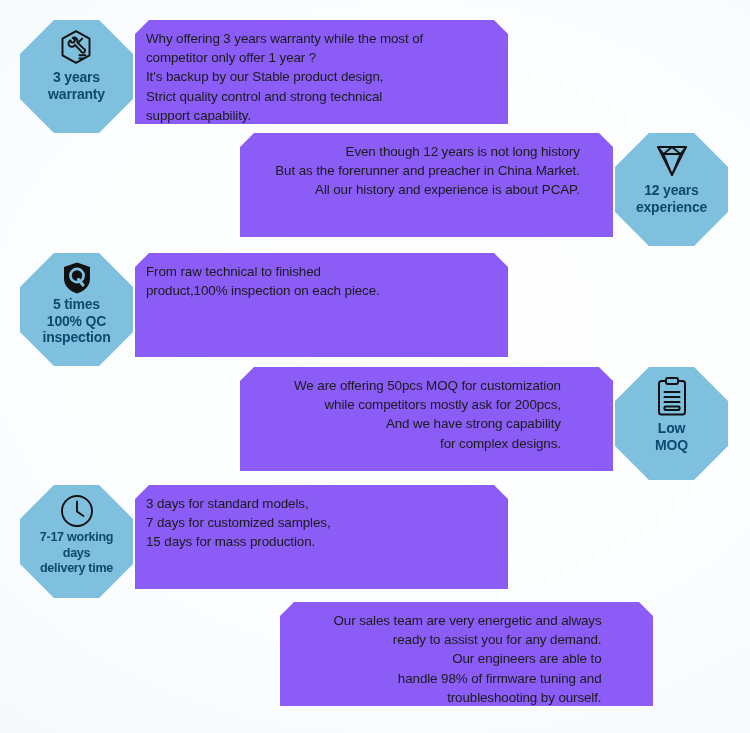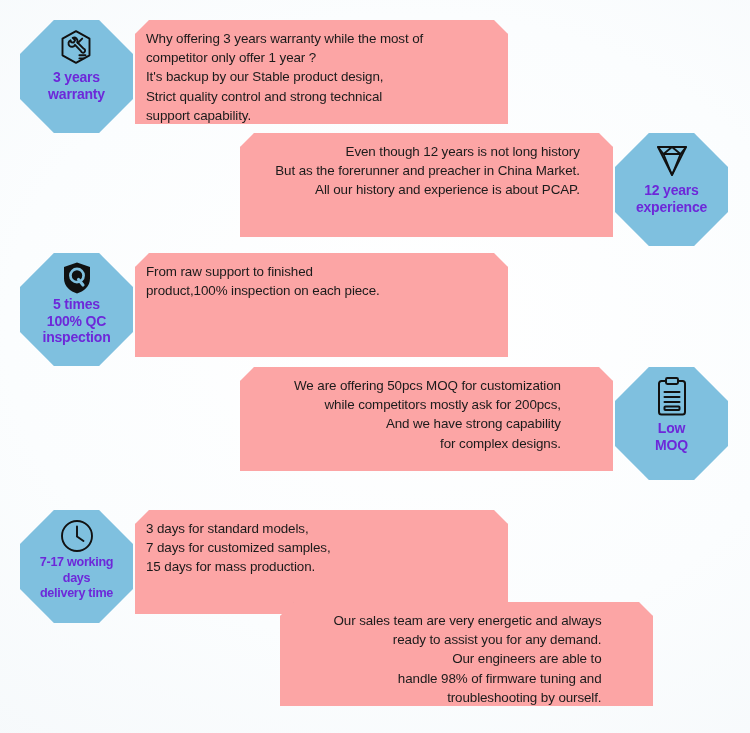--- a/index.html
+++ b/index.html
@@ -13,21 +13,21 @@
   }
   .stage{position:relative;width:750px;height:733px;}
 
   .row{position:absolute;height:118px;}
 
   
   .card{
     position:absolute;
     top:0;
     height:104px;
-    background:#fca5a5;
+    background:#8b5cf6;
     box-shadow:0 3px 7px rgba(80,105,125,0.17), 0 1px 2px rgba(80,105,125,0.10);
     display:flex;
     align-items:flex-start;
     box-sizing:border-box;
   }
   .card.left-card{
     left:135px;width:373px;
     clip-path:polygon(0 14px,14px 0,calc(100% - 14px) 0,100% 14px,100% 100%,0 100%);
     padding:9px 12px 0 8px;
     justify-content:flex-start;
@@ -67,21 +67,21 @@
   .badge-icon{
     height:40px;width:44px;
     display:flex;align-items:center;justify-content:center;
     margin-bottom:1px;
   }
   .badge-icon svg{display:block;}
   .badge-label{
     font-size:14px;
     font-weight:bold;
     line-height:16.5px;
-    color:#6d28d9;
+    color:#0c4a6e;
     text-align:center;
     white-space:pre-line;
     letter-spacing:-0.2px;
     padding:0 3px;
   }
   .badge-label.small{font-size:12.6px;line-height:15.5px;letter-spacing:-0.3px;}
 </style>
 </head>
 <body>
 
@@ -124,21 +124,21 @@
           <path d="M11.5 11 L20 4 L28.5 11"></path>
         </svg>
       </span>
       <span class="badge-label">12 years
 experience</span>
     </div>
   </div>
 
   <div class="row" style="top:253px;left:0;width:750px;">
     <div class="card left-card">
-      <div class="card-text">From raw support to finished
+      <div class="card-text">From raw technical to finished
 product,100% inspection on each piece.</div>
     </div>
     <div class="badge left-badge">
       <span class="badge-icon" style="height:34px">
         <svg width="30" height="34" viewBox="0 0 30 34" fill="none">
           <path d="M15 1.5 L28 6 V17.5 C28 25.5 21.5 30.5 15 32.5 C8.5 30.5 2 25.5 2 17.5 V6 Z" fill="#111"></path>
           <circle cx="15" cy="14.5" r="6.6" fill="none" stroke="#7FC0DF" stroke-width="2.7"></circle>
           <path d="M16.5 18.5 L21 24" stroke="#7FC0DF" stroke-width="3.1" stroke-linecap="round"></path>
         </svg>
       </span>
@@ -162,21 +162,21 @@
           <rect x="11" y="2" width="12" height="6" rx="1.4"></rect>
           <path d="M9.5 16 H24.5 M9.5 21 H24.5 M9.5 26 H24.5"></path>
           <rect x="9.5" y="30.5" width="15" height="3.6" rx="0.8"></rect>
         </svg>
       </span>
       <span class="badge-label">Low
 MOQ</span>
     </div>
   </div>
 
-  <div class="row" style="top:510px;left:0;width:750px;">
+  <div class="row" style="top:485px;left:0;width:750px;">
     <div class="card left-card">
       <div class="card-text">3 days for standard models,
 7 days for customized samples,
 15 days for mass production.</div>
     </div>
     <div class="badge left-badge">
       <span class="badge-icon" style="height:36px">
         <svg width="36" height="36" viewBox="0 0 36 36" fill="none" stroke="#111" stroke-width="1.9" stroke-linecap="round">
           <circle cx="18" cy="18" r="15"></circle>
           <path d="M18 8.5 V18.5 L24.5 23"></path>

